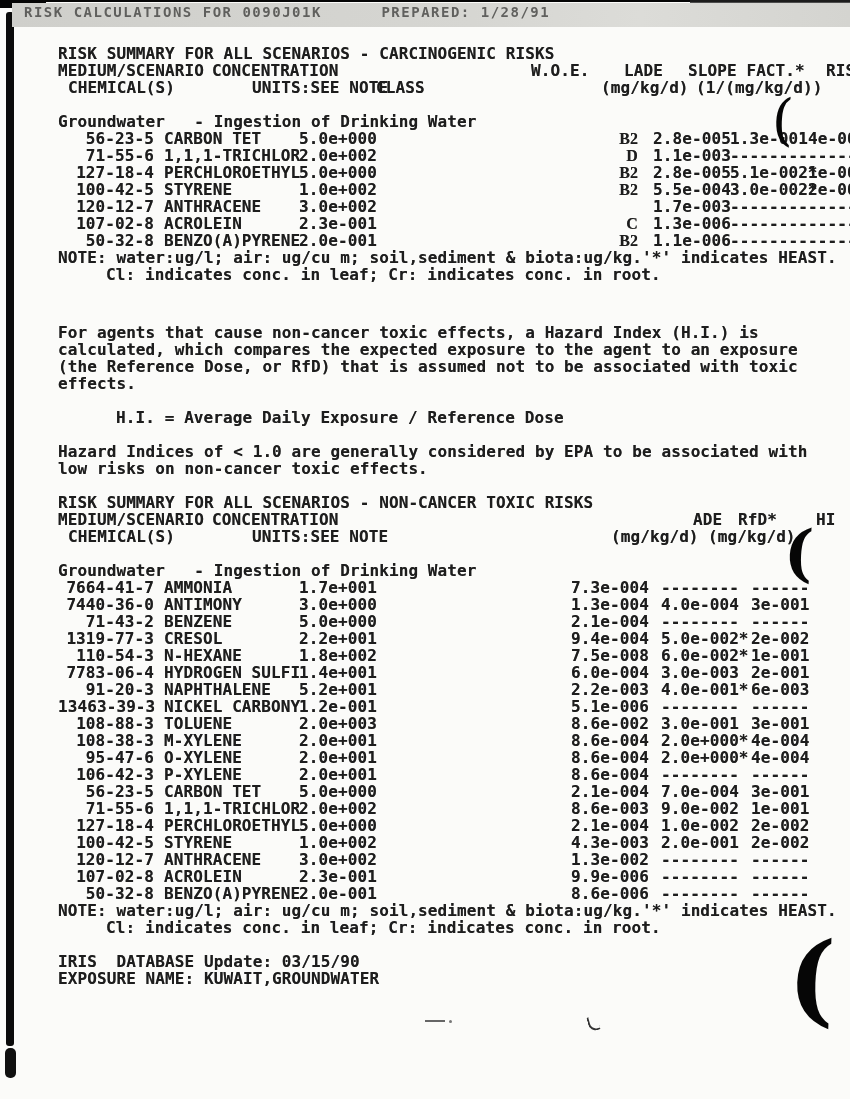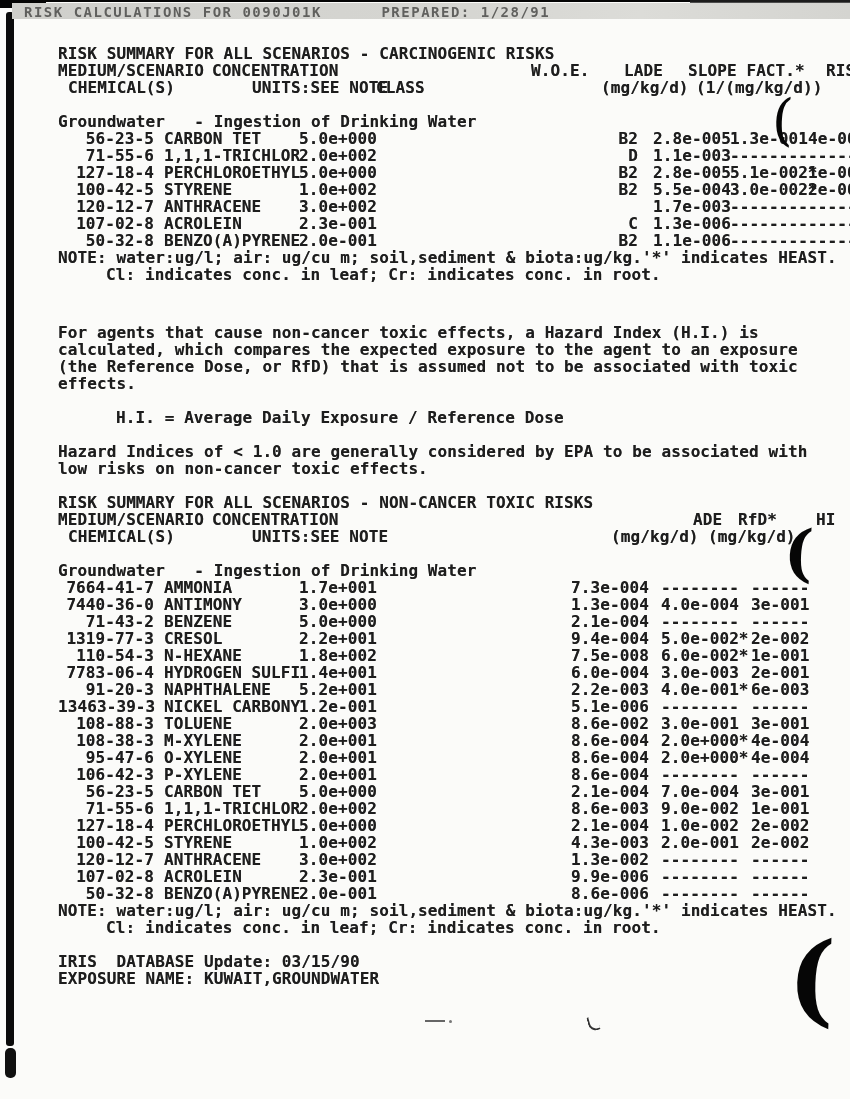--- a/index.html
+++ b/index.html
@@ -9,21 +9,21 @@
     font-family:"DejaVu Sans Mono",monospace;
     font-weight:bold;color:#1d1d1d;
   }
   
   .topline{position:absolute;top:0;left:0;width:850px;height:2px;background:#050505;}
   .tl-corner{position:absolute;top:0;left:0;width:46px;height:8px;background:#050505;}
   .tr-noise{position:absolute;top:0;left:690px;width:160px;height:5px;background:#222;opacity:.8;}
   .leftbar{position:absolute;left:6px;top:12px;width:8px;height:1034px;background:#0b0b0b;border-radius:3px;}
   .leftblob{position:absolute;left:5px;top:1048px;width:11px;height:30px;background:#101010;border-radius:5px;}
   .scanband{
-    position:absolute;left:12px;top:3px;width:838px;height:16px;
+    position:absolute;left:12px;top:3px;width:838px;height:24px;
     background:linear-gradient(90deg,#cfcfcb 0%,#d6d6d2 55%,#dcdcd8 75%,#d4d4d0 100%);
   }
   .scanband .bandtext{
     position:absolute;left:12px;top:1px;white-space:pre;
     font-size:14px;letter-spacing:1.5px;color:#4c4c4a;
     filter:blur(0.7px);opacity:.85;
   }
   
   .doc{
     position:absolute;left:58px;top:45px;width:808px;
@@ -34,21 +34,21 @@
   .ln.abs span{position:absolute;top:0;white-space:pre;}
   .indent5{padding-left:48px;}
   .indent6{padding-left:58px;}
   .gap7{margin-top:7px;}
   
   .trow{position:relative;height:17px;}
   .trow span{position:absolute;top:0;white-space:pre;}
   .cas{left:0;width:96px;text-align:right;}
   .nm{left:106px;}
   .cc{left:241px;}
-  .woe{left:500px;width:80px;text-align:right;}
+  .woe{left:500px;width:80px;text-align:right;font-family:Liberation Serif, serif;}
   .v1{left:595px;}
   .v2{left:672px;}
   .v3{left:750px;}
   .a1{left:513px;}
   .a2{left:603px;}
   .a3{left:693px;}
   
   .h-med{left:0;} .h-conc{left:154px;} .h-woe{left:473px;} .h-lade{left:566px;}
   .h-slope{left:630px;} .h-risk{left:768px;}
   .h-chem{left:10px;} .h-units{left:154px;margin-left:40px;} .h-class{left:318px;}

